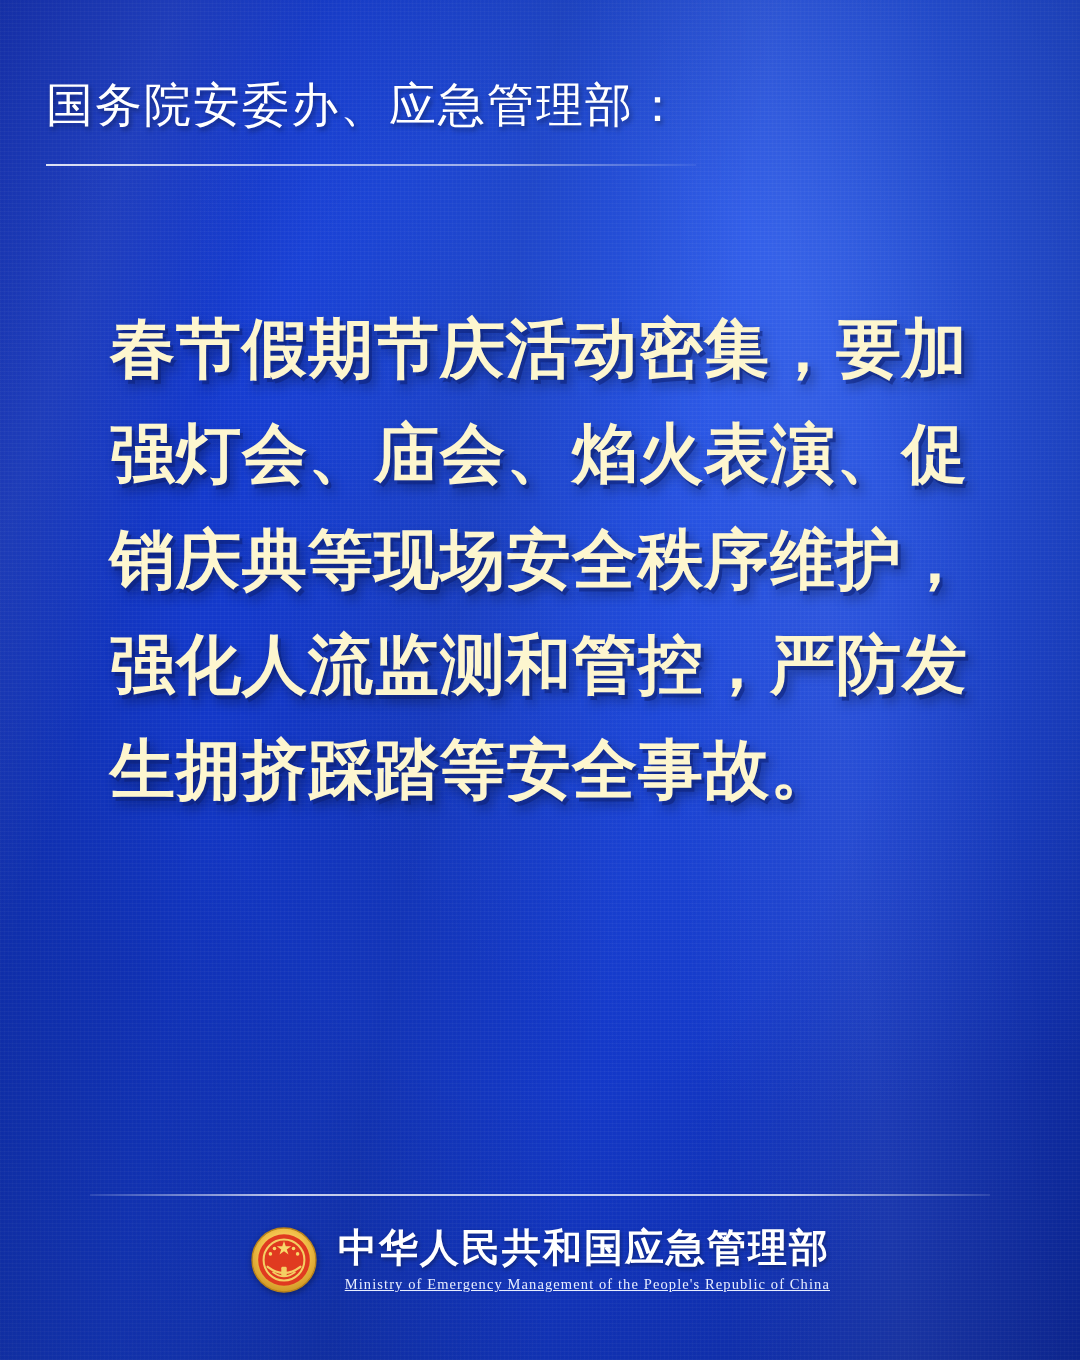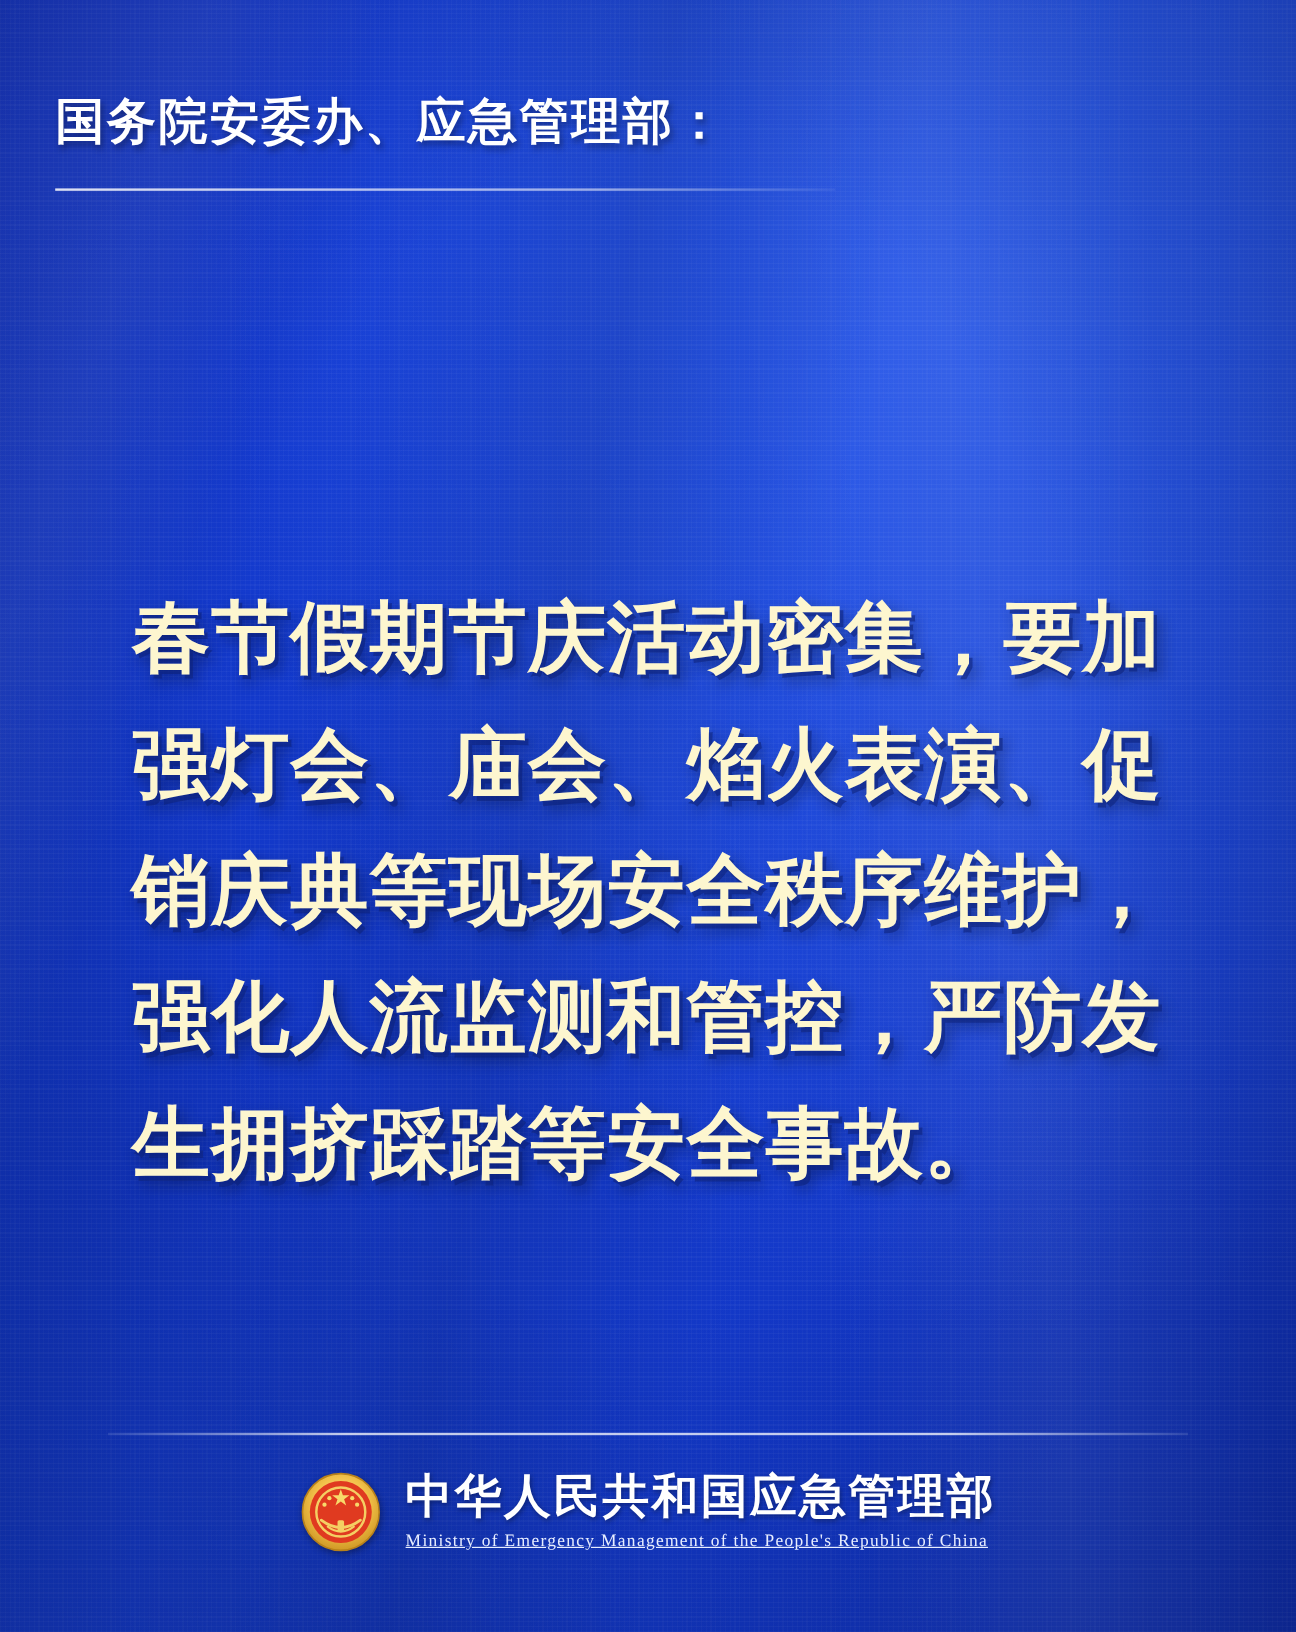--- a/index.html
+++ b/index.html
@@ -57,39 +57,39 @@
     display: flex;
     flex-direction: column;
   }
 
   
   .header {
     padding: 78px 46px 0 46px;
   }
   .header-title {
     color: #ffffff;
-    font-size: 41px;
-    font-weight: bold;
+    font-size: 47px;
+    font-weight: normal;
     letter-spacing: 2px;
     line-height: 1.15;
     text-shadow: 2px 3px 5px rgba(0,0,0,0.35);
     white-space: nowrap;
   }
   .header-rule {
     margin-top: 32px;
     width: 650px;
     height: 2px;
     background: linear-gradient(90deg, rgba(255,255,255,0.85) 0%, rgba(255,255,255,0.55) 70%, rgba(255,255,255,0.06) 100%);
   }
 
   
   .main {
     flex: 1;
     display: flex;
-    align-items: center;
+    align-items: flex-start;
     justify-content: center;
     padding: 130px 60px 0 60px;
   }
   .statement {
     width: 860px;
     color: #fdf6cf;
     font-size: 65px;
     font-weight: bold;
     line-height: 1.62;
     letter-spacing: 1px;
@@ -108,20 +108,21 @@
     width: 900px;
     height: 2px;
     margin: 0 auto 30px auto;
     background: linear-gradient(90deg, rgba(255,255,255,0.10) 0%, rgba(255,255,255,0.75) 22%, rgba(255,255,255,0.75) 78%, rgba(255,255,255,0.10) 100%);
   }
   .brand {
     display: flex;
     align-items: center;
     justify-content: center;
     gap: 20px;
+    text-align: right;
   }
   .emblem {
     width: 68px;
     height: 68px;
     position: relative;
     flex: 0 0 auto;
     filter: drop-shadow(1px 2px 3px rgba(0,0,0,0.35));
   }
   .brand-text {
     display: flex;

